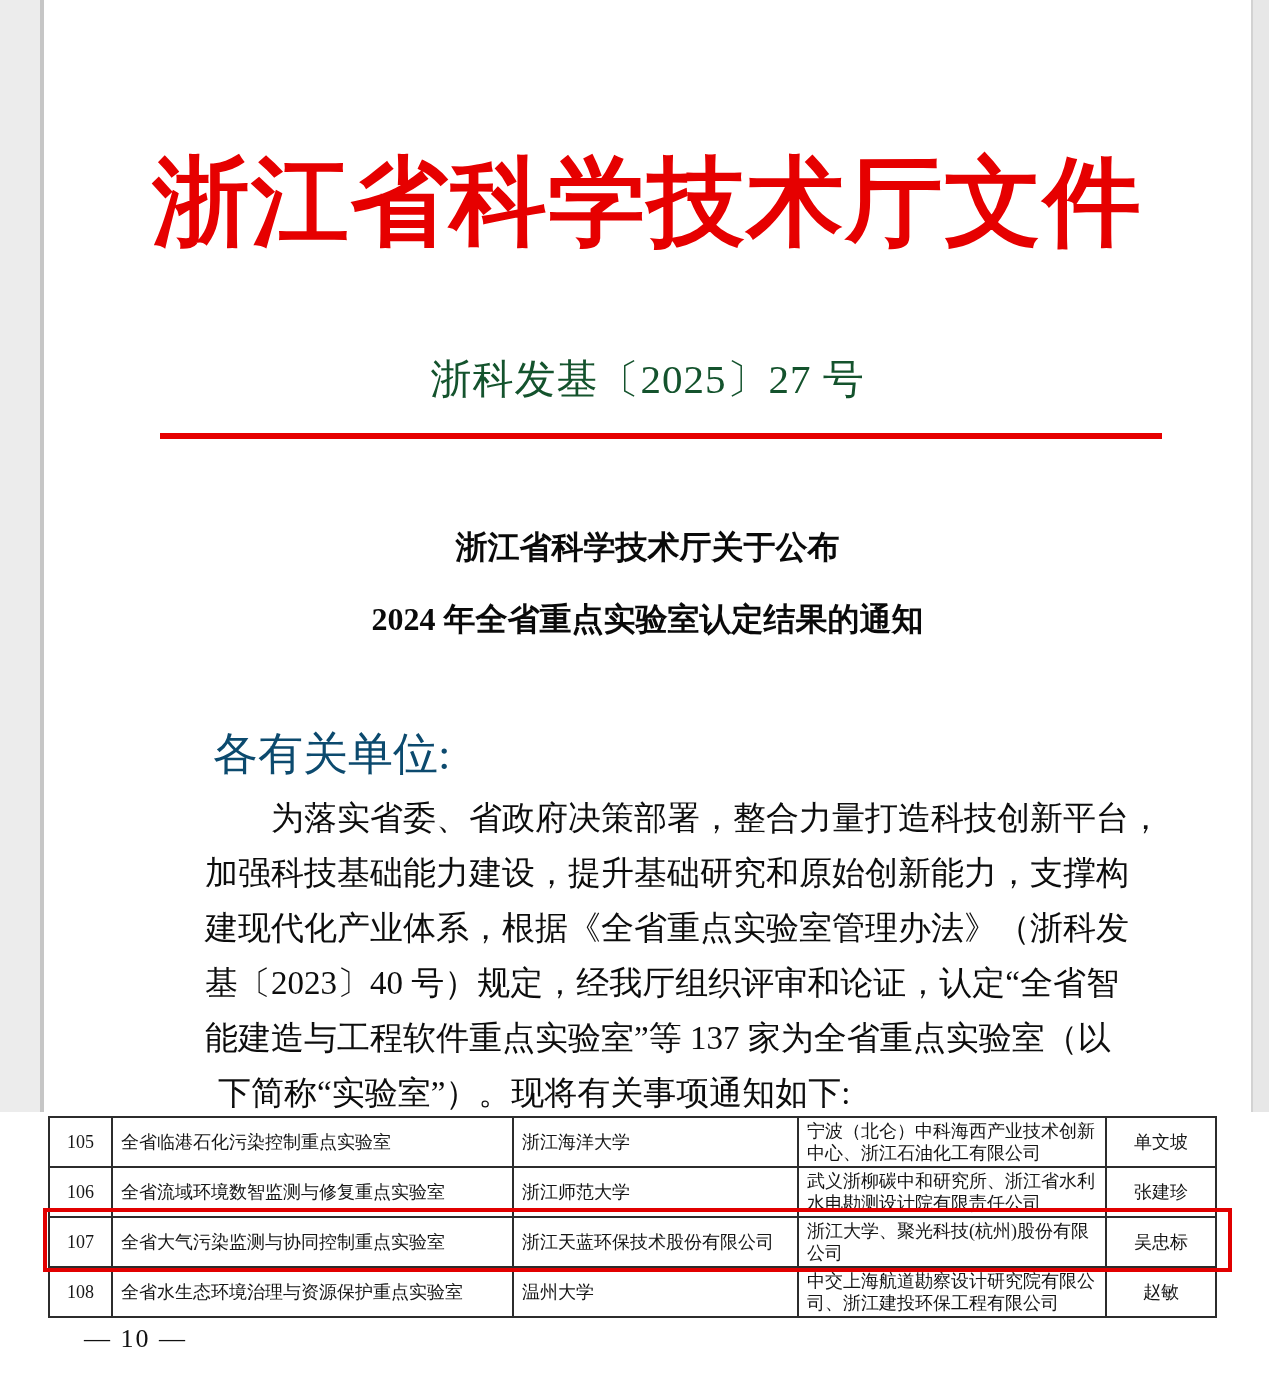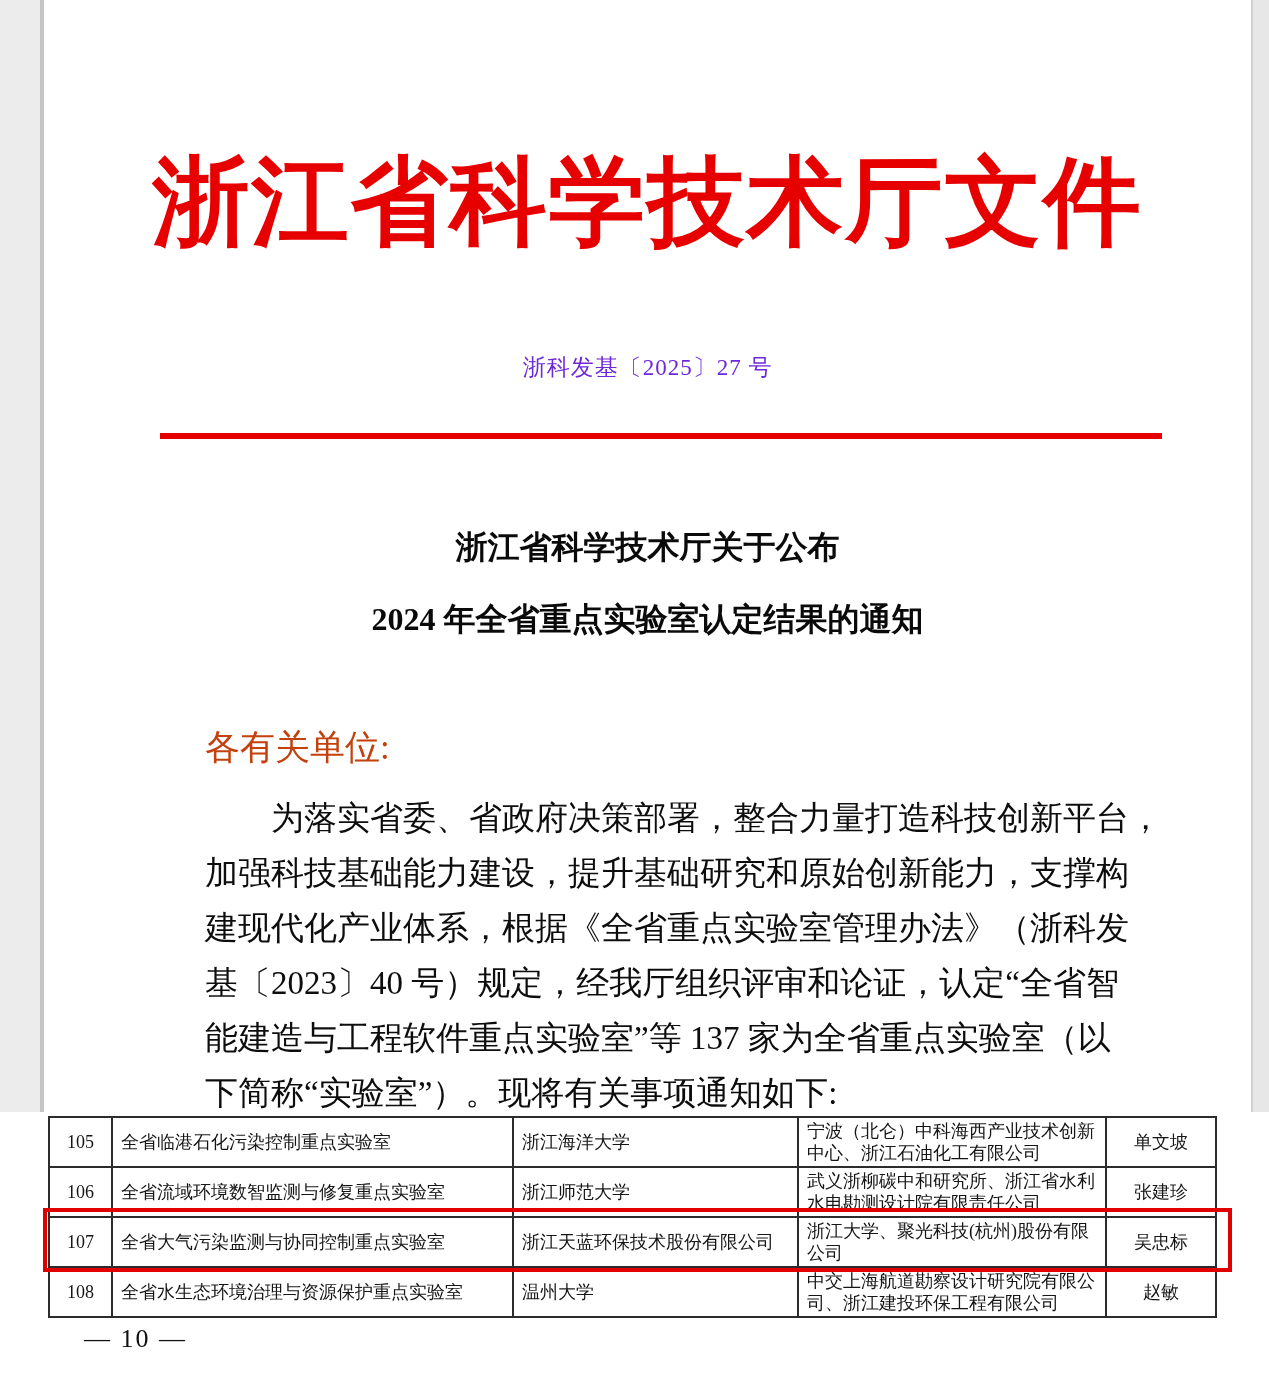--- a/index.html
+++ b/index.html
@@ -23,49 +23,49 @@
   .agency-title{
     position:absolute;left:45px;top:138px;width:1205px;
     text-align:center;
     font-size:97px;font-weight:bold;
     letter-spacing:2px;
     color:#e60000;
     white-space:nowrap;
   }
   .doc-number{
     position:absolute;left:45px;top:352px;width:1205px;
-    text-align:center;font-size:23px;letter-spacing:1px;
-    color:#6d28d9;
+    text-align:center;font-size:41px;letter-spacing:1px;
+    color:#14532d;
   }
   .red-divider{
     position:absolute;left:160px;top:433px;width:1002px;height:6px;
     background:#e60000;
   }
   .notice-title{
     position:absolute;left:45px;width:1205px;
     text-align:center;font-size:32px;font-weight:bold;color:#0a0a0a;
     white-space:nowrap;
   }
   .notice-line1{top:526px;}
   .notice-line2{top:598px;}
   .salutation{
-    position:absolute;left:205px;top:724px;
-    font-size:35px;color:#c2410c;
+    position:absolute;left:213px;top:724px;
+    font-size:45px;color:#0c4a6e;
   }
   .body-par{
     position:absolute;left:205px;top:781px;width:902px;
     font-size:33px;color:#0d0d0d;
   }
   .body-line{
     height:55px;line-height:42px;
     text-align:justify;text-align-last:justify;
     white-space:nowrap;
   }
   .body-line.first{text-indent:66px;margin-top:16px;}
-  .body-line.last{text-align-last:left;}
+  .body-line.last{text-align-last:left;margin-left:13px;}
   
   table.results{
     position:absolute;left:48px;top:1116px;
     border-collapse:collapse;table-layout:fixed;
     width:1167px;
     font-size:18px;color:#151515;border-radius:11px;
   }
   table.results td{
     border:2px solid #2c2c2c;
     padding:2px 8px;

